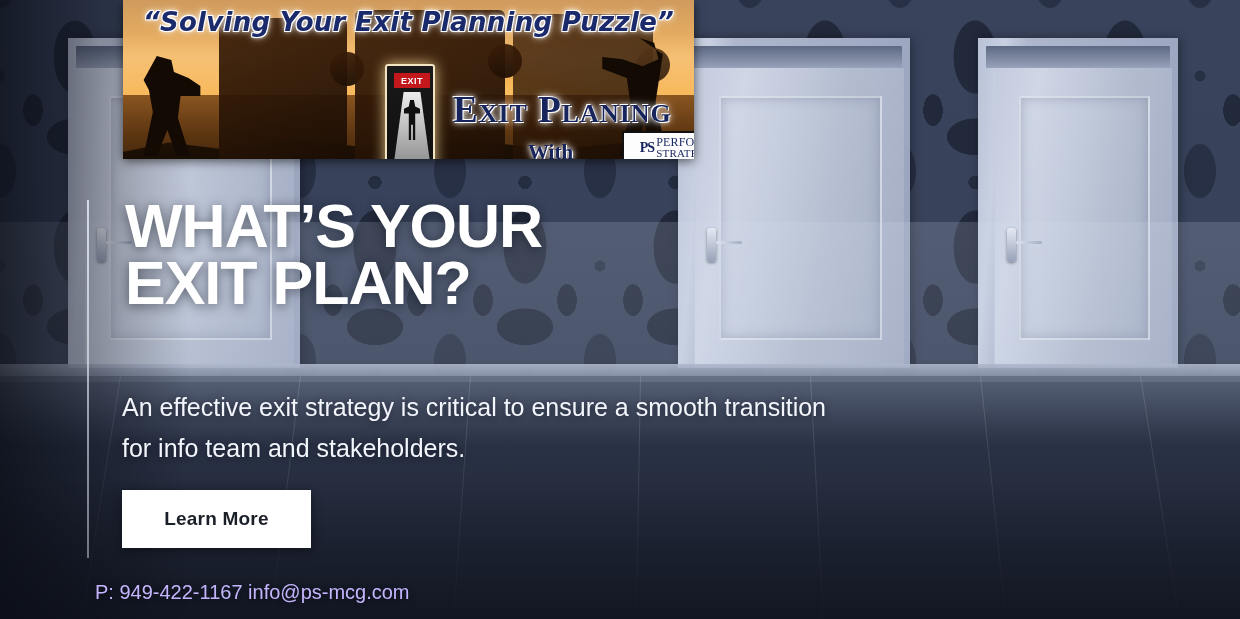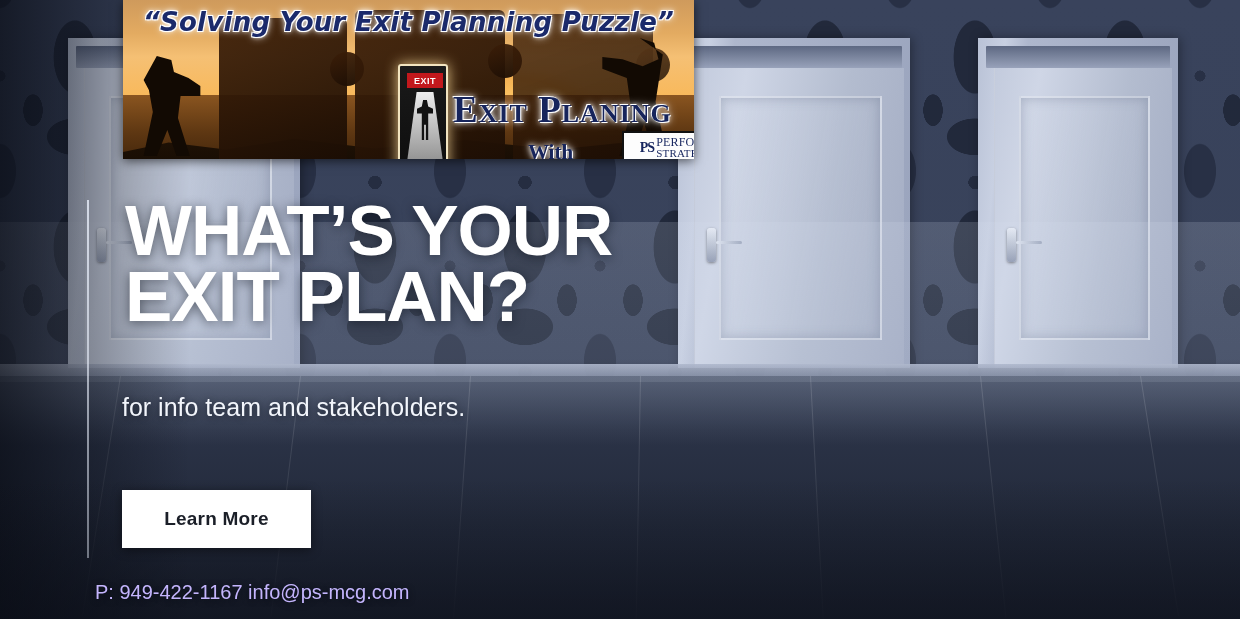--- a/index.html
+++ b/index.html
@@ -186,21 +186,21 @@
     font-weight:bold; font-style:italic;
     font-size:26px; letter-spacing:.3px;
     color:#1b2a6b;
     text-shadow:
       0 0 4px #fff, 0 0 8px #fff, 1px 1px 0 #fff, -1px -1px 0 #fff,
       1px -1px 0 #fff, -1px 1px 0 #fff;
     white-space:nowrap;
     z-index:4;
   }
   .exit-sign{
-    position:absolute; left:275px; top:64px; width:50px; height:120px;
+    position:absolute; left:262px; top:64px; width:50px; height:120px;
     background:linear-gradient(180deg,#1a1a1a,#0d0d0d);
     border:2px solid #f2e4c0;
     border-radius:3px;
     box-shadow:0 0 14px rgba(255,225,160,.85);
     z-index:4; overflow:hidden;
   }
   .exit-sign .tag{
     position:absolute; left:7px; top:7px; width:36px; height:15px;
     background:#c2181c; color:#fff; font-size:9px; font-weight:bold;
     font-family:"Liberation Sans", sans-serif;
@@ -262,21 +262,21 @@
   
   .accent-line{
     position:absolute; left:87px; top:200px; width:2px; height:358px;
     background:linear-gradient(180deg, rgba(226,232,244,.85), rgba(226,232,244,.45));
     z-index:7;
   }
   .headline{
     position:absolute; left:125px; top:198px;
     font-family:"Liberation Sans", sans-serif;
     font-weight:bold;
-    font-size:71px; line-height:.93;
+    font-size:61px; line-height:.93;
     letter-spacing:-1px;
     color:#ffffff;
     text-shadow:0 2px 12px rgba(10,14,24,.55);
     z-index:7;
   }
   .headline span{ display:block; }
   .subtitle{
     position:absolute; left:122px; top:387px;
     width:780px;
     font-family:"Liberation Sans", sans-serif;
@@ -394,20 +394,21 @@
   </div>
 
   <div class="accent-line"></div>
 
   <div class="headline">
     <span>WHAT’S YOUR</span>
     <span>EXIT PLAN?</span>
   </div>
 
   <div class="subtitle">
+    <span>An effective exit strategy is critical to ensure a smooth transition</span>
     <span>for info team and stakeholders.</span>
   </div>
 
   <button class="cta">Learn More</button>
 
   <div class="contact">P: 949-422-1167 info@ps-mcg.com</div>
 
 </div>
 
 </body></html>

